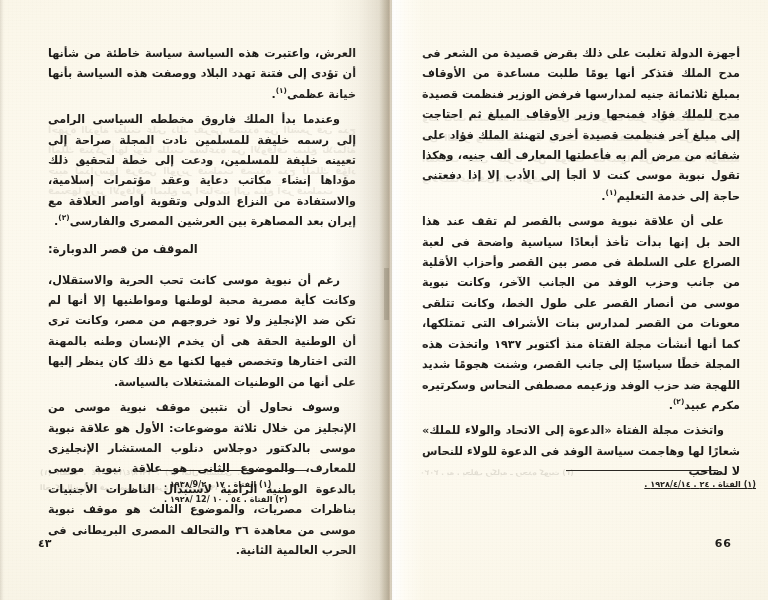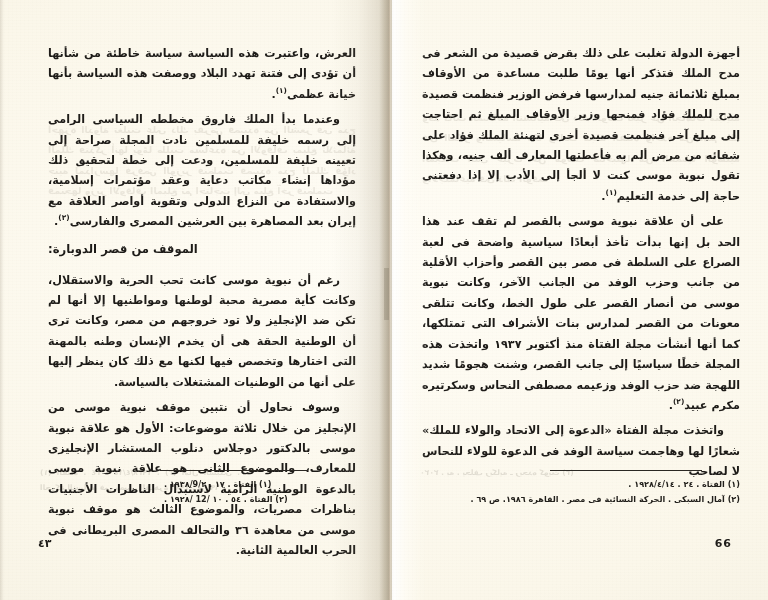--- a/index.html
+++ b/index.html
@@ -155,21 +155,21 @@
   .footnotes {
     position: absolute;
     direction: rtl;
     text-align: right;
     color: #201e1a;
     font-size: 8.1px;
     line-height: 14.6px;
     font-weight: 600;
   }
   .fn-left  { right: 34px; left: 160px; top: 470px; }
-  .fn-right { right: 28px; left: 140px; top: 470px; }
+  .fn-right { right: 12px; left: 140px; top: 470px; text-decoration: underline; }
   .fn-rule {
     border: 0;
     border-top: 1.1px solid #2a2722;
     margin: 0 0 6px 0;
     width: 100%;
   }
   .fn-line { margin: 0; white-space: nowrap; }
   .fn-left .fn-line  { text-align: left; padding-left: 4px; direction: rtl; }
   .fn-right .fn-line { text-align: right; }
   .fn-left  .fn-rule { width: 148px; margin-right: auto; margin-left: 0; }
@@ -251,21 +251,20 @@
       <p class="para cont nostretch"><span>أجهزة الدولة تغلبت على ذلك بقرض قصيدة من الشعر فى مدح الملك فتذكر أنها يومًا طلبت مساعدة من الأوقاف بمبلغ ثلاثمائة جنيه لمدارسها فرفض الوزير فنظمت قصيدة مدح للملك فؤاد فمنحها وزير الأوقاف المبلغ ثم احتاجت إلى مبلغ آخر فنظمت قصيدة أخرى لتهنئة الملك فؤاد على شفائه من مرض ألم به فأعطتها المعارف ألف جنيه، وهكذا تقول نبوية موسى كنت لا ألجأ إلى الأدب إلا إذا دفعتنى حاجة إلى خدمة التعليم</span><sup class="fn">(١)</sup><span>.</span></p>
 
       <p class="para nostretch"><span>على أن علاقة نبوية موسى بالقصر لم تقف عند هذا الحد بل إنها بدأت تأخذ أبعادًا سياسية واضحة فى لعبة الصراع على السلطة فى مصر بين القصر وأحزاب الأقلية من جانب وحزب الوفد من الجانب الآخر، وكانت نبوية موسى من أنصار القصر على طول الخط، وكانت تتلقى معونات من القصر لمدارس بنات الأشراف التى تمتلكها، كما أنها أنشأت مجلة الفتاة منذ أكتوبر ١٩٣٧ واتخذت هذه المجلة خطًا سياسيًا إلى جانب القصر، وشنت هجومًا شديد اللهجة ضد حزب الوفد وزعيمه مصطفى النحاس وسكرتيره مكرم عبيد</span><sup class="fn">(٢)</sup><span>.</span></p>
 
       <p class="para nostretch">واتخذت مجلة الفتاة «الدعوة إلى الاتحاد والولاء للملك» شعارًا لها وهاجمت سياسة الوفد فى الدعوة للولاء للنحاس لا لصاحب</p>
     </div>
 
     <div class="footnotes fn-right">
       <hr class="fn-rule">
       <p class="fn-line">(١) الفتاة . ٢٤ . ١٩٢٨/٤/١٤ .</p>
-      <p class="fn-line">(٢) آمال السبكى . الحركة النسائية فى مصر . القاهرة ١٩٨٦. ص ٦٩ .</p>
     </div>
 
     <div class="folio folio-right">66</div>
   </div>
 
   <div class="gutter-shadow"></div>
   <div class="spine-dark"></div>
   <div class="gutter-crease"></div>
   <div class="gutter-highlight"></div>
   <div class="edge-dark-left"></div>

